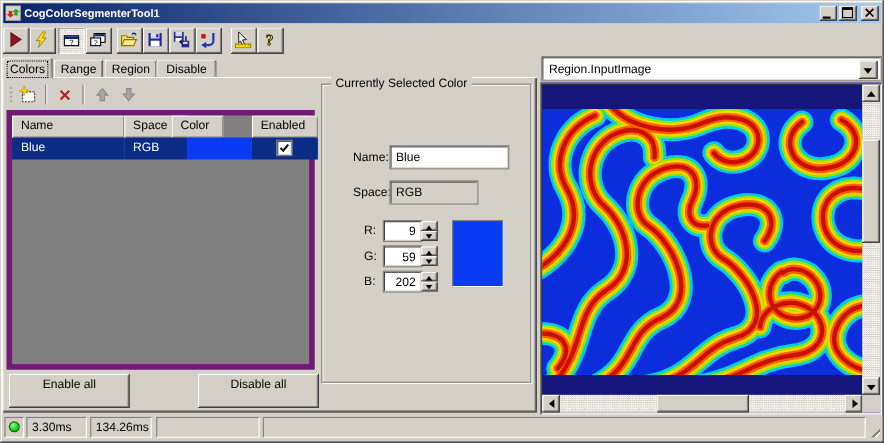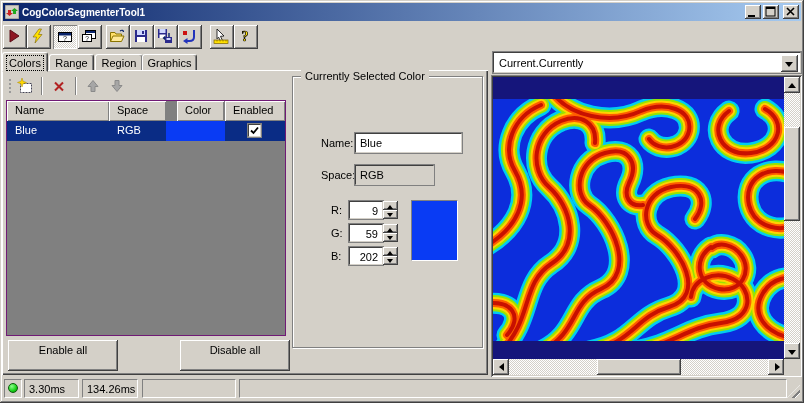--- a/index.html
+++ b/index.html
@@ -39,21 +39,21 @@
   .tab.active .tab-label{outline:1px dotted #000;padding:1px 2px;}
   
   #pane{left:2px;top:70px;width:486px;height:305px;background:#d4d0c8;
     box-shadow: inset 1px 1px 0 #ffffff, inset -1px -1px 0 #404040, inset -2px -2px 0 #808080;}
   #mini-toolbar{left:3px;top:4px;width:480px;height:24px;display:flex;align-items:center;gap:2px;padding-left:3px;}
   .grip-dots{width:4px;height:16px;background-image:radial-gradient(#9a9a9a 38%,transparent 40%);background-size:4px 4px;}
   .mini-btn{width:22px;height:20px;position:relative;background:transparent;}
   .mini-btn svg{position:absolute;left:3px;top:2px;}
   .vsep{width:2px;height:18px;border-left:1px solid #808080;border-right:1px solid #fff;margin:0 3px;}
   
-  #grid{left:4px;top:30px;width:280px;height:236px;border:1px solid #701a75;background:#808080;}
+  #grid{left:4px;top:30px;width:280px;height:236px;border:5px solid #701a75;background:#808080;}
   .hcell{height:20px;background:#d4d0c8;box-shadow:inset 1px 1px 0 #fff, inset -1px -1px 0 #808080;
     padding:3px 0 0 8px;position:absolute;top:0;}
   .rcell{height:20px;position:absolute;top:20px;background:#0a2c85;color:#fff;padding:3px 0 0 8px;}
   #cell-color-swatch{background:#093bf4;}
   #row-checkbox{width:13px;height:13px;background:#fff;position:absolute;left:23px;top:3px;
     border:1px solid;border-color:#404040 #d4d0c8 #d4d0c8 #404040;outline:1px solid #808080;}
   
   .pushbtn{height:31px;text-align:center;padding-top:4px;}
   
   #groupbox{left:290px;top:6px;width:191px;height:272px;border:1px solid #808080;
@@ -189,21 +189,21 @@
   </div>
   <div class="abs tbtn btn" style="left:234px">
     <svg width="16" height="16">
       <text x="8" y="13" text-anchor="middle" font-size="14" font-weight="bold" font-family="Liberation Serif,serif" fill="#ffe000" stroke="#000" stroke-width="0.7">?</text>
     </svg>
   </div>
 
   <div class="abs tab active" style="left:2px;width:46px"><span class="tab-label">Colors</span></div>
   <div class="abs tab" style="left:49px;width:45px"><span class="tab-label">Range</span></div>
   <div class="abs tab" style="left:95px;width:48px"><span class="tab-label">Region</span></div>
-  <div class="abs tab" style="left:142px;width:55px"><span class="tab-label">Graphics</span></div>
+  <div class="abs tab" style="left:142px;width:55px"><span class="tab-label">Disable</span></div>
 
   <div id="pane" class="abs">
 
     <div id="mini-toolbar" class="abs">
       <div class="grip-dots"></div>
       <div class="mini-btn">
         <svg width="16" height="16">
           <rect x="3.5" y="5.5" width="11" height="9" fill="#fff" stroke="#445" stroke-dasharray="2,1"></rect>
           <polygon points="5,0 6,3.2 9.5,4.5 6,5.8 5,9 4,5.8 0.5,4.5 4,3.2" fill="#ffd700" stroke="#a88a00" stroke-width="0.5"></polygon>
         </svg>
@@ -223,21 +223,21 @@
       <div class="mini-btn">
         <svg width="16" height="16">
           <polygon points="8,13.5 13,7.5 10,7.5 10,2.5 6,2.5 6,7.5 3,7.5" fill="#a6a6a6" stroke="#8a8a8a"></polygon>
         </svg>
       </div>
     </div>
 
     <div id="grid" class="abs">
       <div class="hcell" style="left:0;width:102px"><span>Name</span></div>
       <div class="hcell" style="left:102px;width:57px"><span>Space</span></div>
-      <div class="hcell" style="left:170px;width:47px"><span>Color</span></div>
+      <div class="hcell" style="left:145px;width:47px"><span>Color</span></div>
       <div class="hcell" style="left:218px;width:60px"><span>Enabled</span></div>
 
       <div>
         <div class="rcell" style="left:0;width:102px">Blue</div>
         <div class="rcell" style="left:102px;width:57px">RGB</div>
         <div class="rcell" id="cell-color-swatch" style="left:159px;width:59px"></div>
         <div class="rcell" style="left:218px;width:60px">
           <div id="row-checkbox">
             <svg width="11" height="11">
                 <path d="M2,5.5 L4.5,8 L9,2.5" stroke="#000" stroke-width="1.8" fill="none"></path>
@@ -290,21 +290,21 @@
         <div class="btn">
             <span class="tri-down"></span>
           </div>
       </div>
 
       <div id="swatch" class="abs panel-in"></div>
     </div>
   </div>
 
   <div id="combo" class="abs well">
-    <span id="combo-text">Current.Currently</span>
+    <span id="combo-text">Region.InputImage</span>
     <div id="combo-btn" class="btn">
         <span class="arrow-down"></span>
       </div>
   </div>
 
   <div id="display" class="abs in2">
     <svg id="image-canvas" viewBox="0 0 291 242" preserveAspectRatio="none">
       <rect width="291" height="242" fill="#0c2ddc"></rect>
       <defs>
         <path id="q1" d="M -12 150 C 25 130 38 100 22 72 C 8 48 20 18 48 6"></path>

